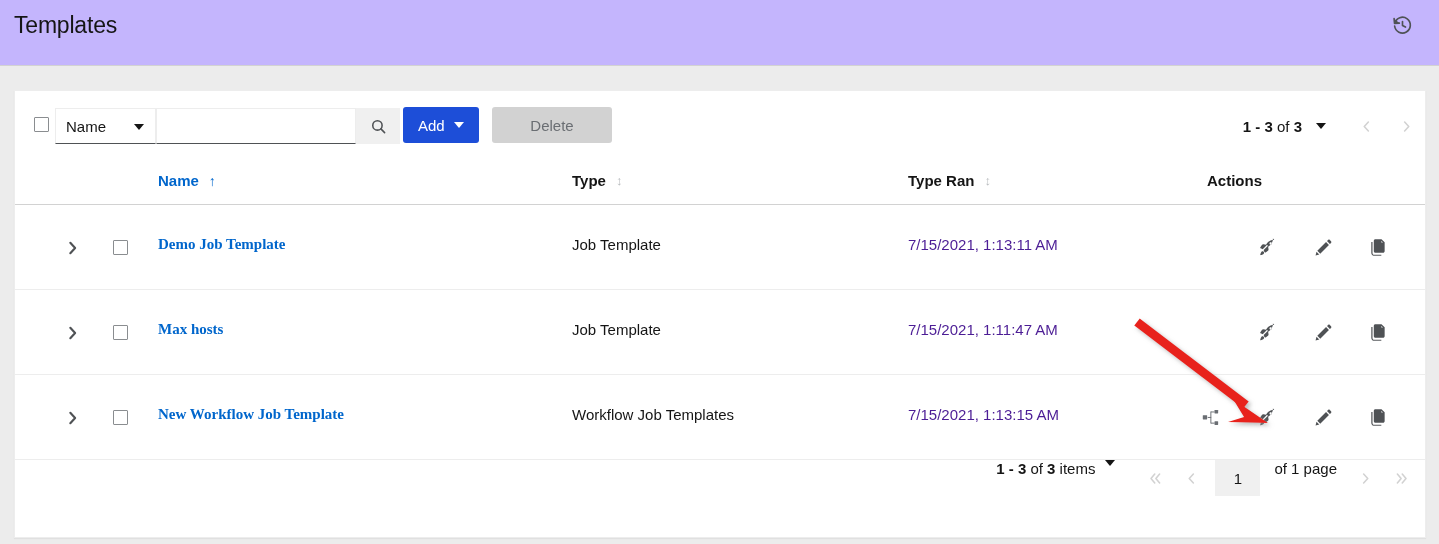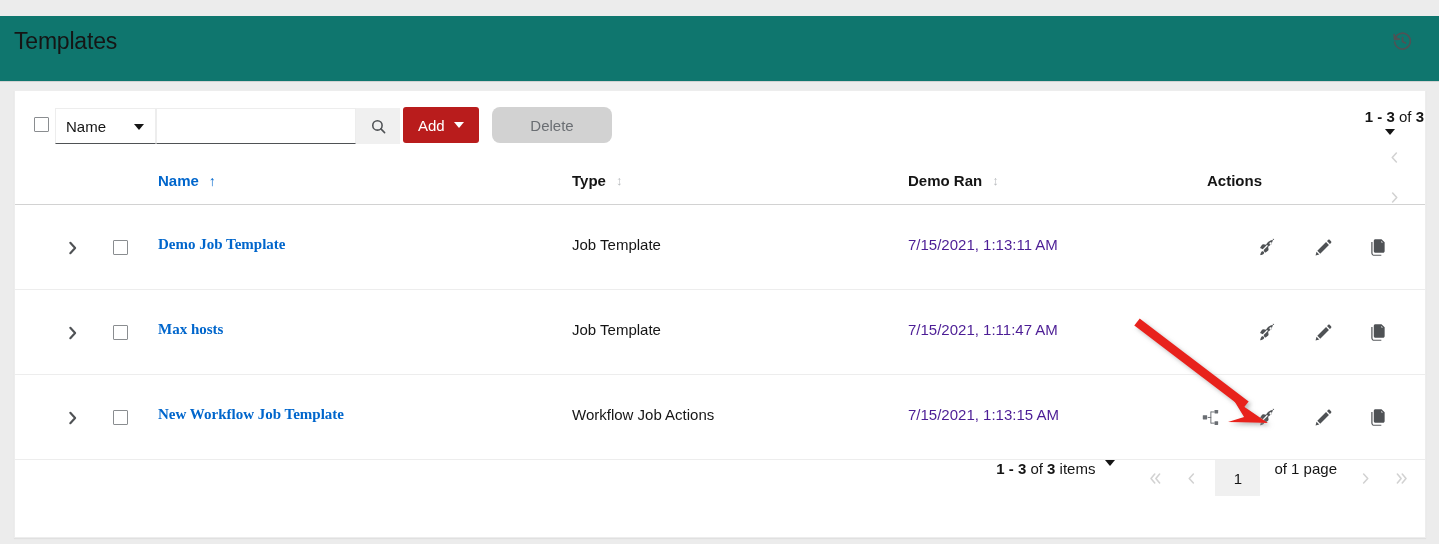--- a/index.html
+++ b/index.html
@@ -8,23 +8,22 @@
     width: 1439px; height: 544px;
     background: #ececec;
     font-family: "Liberation Sans", sans-serif;
     overflow: hidden;
   }
 
   
   .page-header {
     position: absolute; top: 0; left: 0;
     width: 1439px; height: 66px;
-    background: #0f766e;
+    background: #c4b5fd;
     border-bottom: 1px solid #d2d2d2;
-    margin-top: 16px;
   }
   .page-title {
     position: absolute; left: 14px; top: 12px;
     font-size: 23px; font-weight: 400; color: #151515;
     letter-spacing: -0.2px;
   }
   .header-action {
     position: absolute; right: 22px; top: 10px;
     width: 30px; height: 30px;
     display: flex; align-items: center; justify-content: center;
@@ -87,49 +86,49 @@
     position: absolute; left: 341px; top: 17px;
     width: 44px; height: 36px;
     background: #f0f0f0;
     border: none;
     display: flex; align-items: center; justify-content: center;
     cursor: pointer;
   }
   .add-btn {
     position: absolute; left: 403px; top: 107px;
     height: 36px;
-    background: #b91c1c; color: #fff;
+    background: #1d4ed8; color: #fff;
     border: none; border-radius: 3px;
     font-family: "Liberation Sans", sans-serif;
     font-size: 15px;
     padding: 0 15px;
     display: flex; align-items: center; gap: 9px;
     cursor: pointer;
   }
   .add-btn .tri {
     width: 0; height: 0;
     border-left: 5px solid transparent;
     border-right: 5px solid transparent;
     border-top: 6px solid #ffffff;
   }
   .delete-btn {
     position: absolute; left: 492px; top: 107px;
     height: 36px; width: 120px;
     background: #d2d2d2; color: #6a6e73;
-    border: none; border-radius: 8px;
+    border: none; border-radius: 3px;
     font-family: "Liberation Sans", sans-serif;
     font-size: 15px;
     display: flex; align-items: center; justify-content: center;
     cursor: not-allowed;
   }
 
   
   .top-pagination {
     position: absolute; right: 15px; top: 108px;
-    display: flex; align-items: center; gap: 4px; flex-direction: column;
+    display: flex; align-items: center; gap: 4px;
   }
   .pg-summary {
     font-size: 15px; color: #151515; white-space: nowrap;
   }
   .pg-summary b { font-weight: 700; }
   .pg-summary .lite { color: #151515; font-weight: 400; }
   .pg-caret {
     width: 0; height: 0; margin-left: 10px;
     border-left: 5px solid transparent;
     border-right: 5px solid transparent;
@@ -272,21 +271,21 @@
   <div class="table-head">
     <div class="col-name th sorted">
       <span>Name</span>
       <span class="sort-asc">↑</span>
     </div>
     <div class="col-type th">
       <span>Type</span>
       <span class="sort-both">↕</span>
     </div>
     <div class="col-lastran th">
-      <span>Demo Ran</span>
+      <span>Type Ran</span>
       <span class="sort-both">↕</span>
     </div>
     <div class="col-actions th">
       <span>Actions</span>
     </div>
   </div>
 
   <div class="row row-1">
     <div class="expand-toggle">
       <svg width="9" height="14" viewBox="0 0 10 16" fill="none" stroke="#4f5255" stroke-width="2.4" stroke-linecap="round" stroke-linejoin="round">
@@ -354,21 +353,21 @@
   </div>
 
   <div class="row row-3">
     <div class="expand-toggle">
       <svg width="9" height="14" viewBox="0 0 10 16" fill="none" stroke="#4f5255" stroke-width="2.4" stroke-linecap="round" stroke-linejoin="round">
         <polyline points="2.5,2 8,8 2.5,14"></polyline>
       </svg>
     </div>
     <div class="row-checkbox"></div>
     <a class="cell-name">New Workflow Job Template</a>
-    <div class="cell-type">Workflow Job Actions</div>
+    <div class="cell-type">Workflow Job Templates</div>
     <div class="cell-lastran">7/15/2021, 1:13:15 AM</div>
     <div class="cell-actions">
       <button class="act-btn">
         <svg width="19" height="19" viewBox="0 0 24 24" fill="#6a6e73">
           <rect x="1" y="9" width="5.5" height="5.5" rx="0.6"></rect>
           <rect x="15.8" y="2.4" width="4.6" height="4.6" rx="0.6"></rect>
           <rect x="15.8" y="16.8" width="4.6" height="4.6" rx="0.6"></rect>
           <path d="M6.6 11.7h4.3v-7h5.2v1.2h-4v5.8h-5.5zM6.6 11.7h4.3v7h5.2v1.2h-4v-7h-5.5z" opacity="0"></path>
           <rect x="7.2" y="11.3" width="4.4" height="1.2"></rect>
           <rect x="10.6" y="4.4" width="1.2" height="15.2"></rect>

